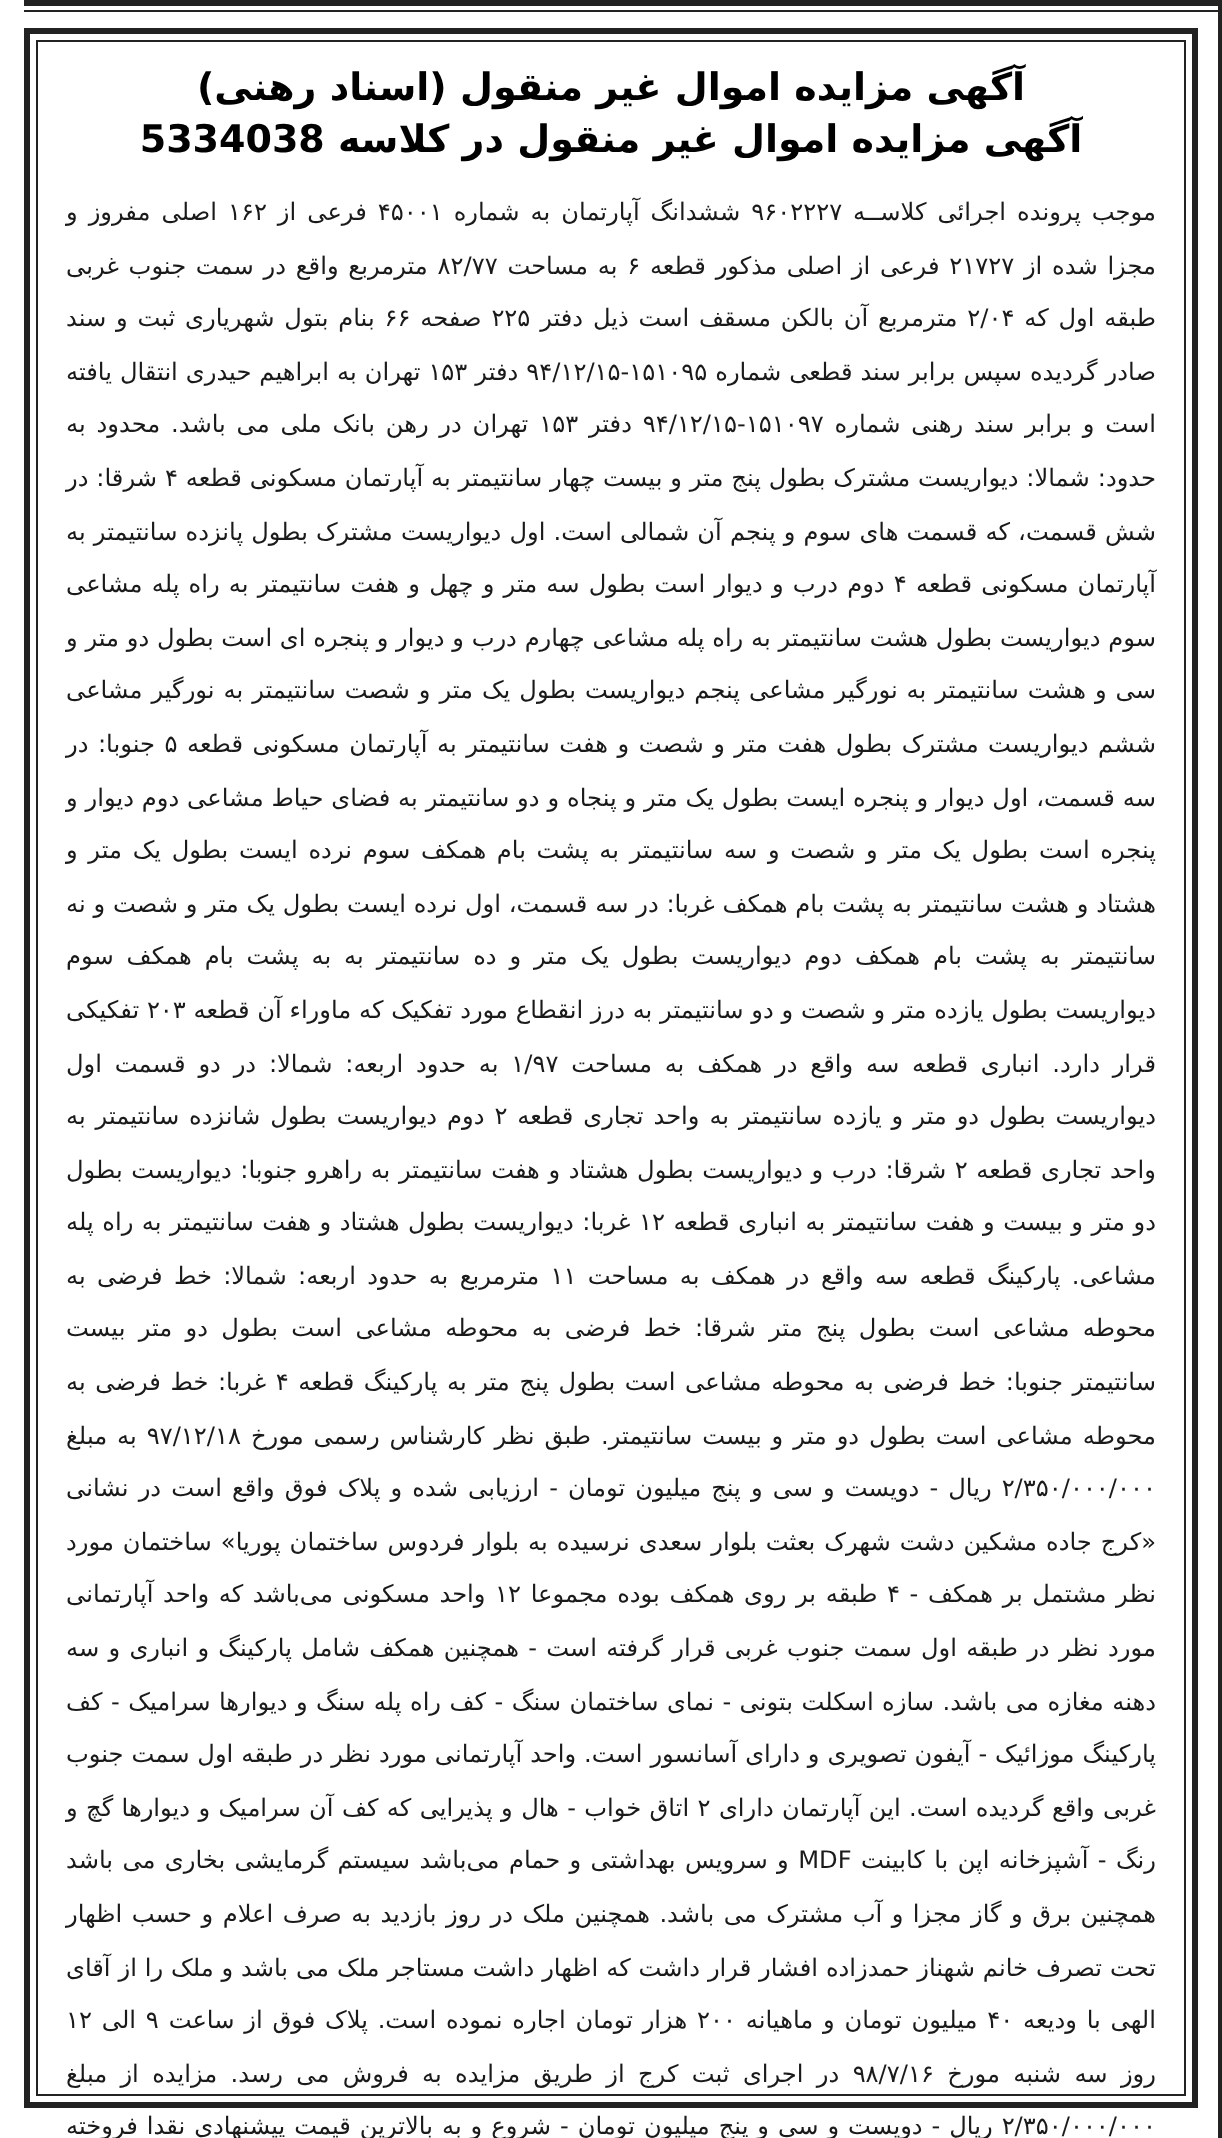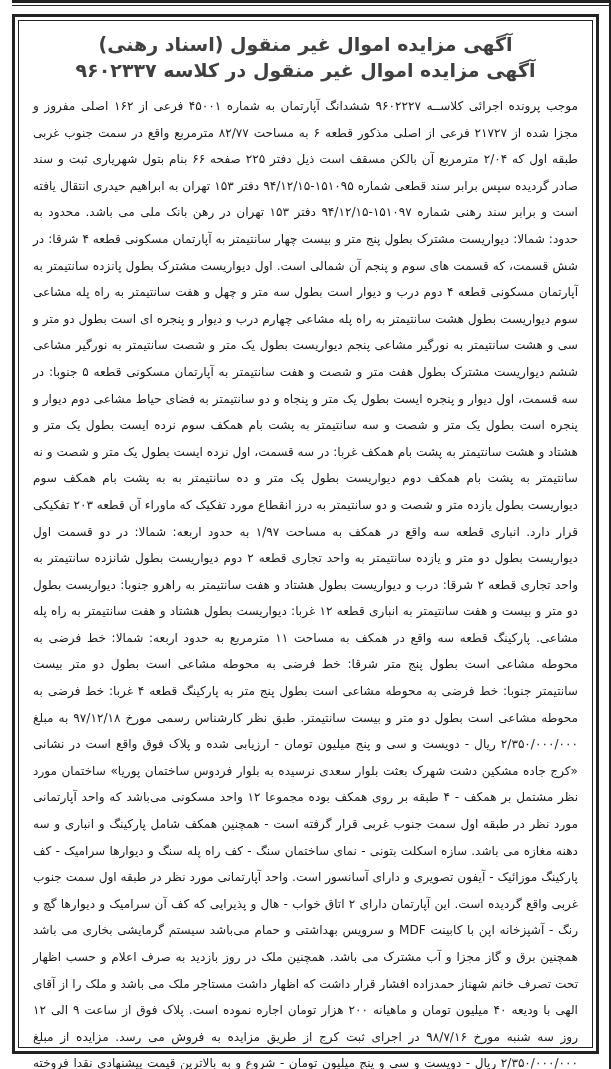--- a/index.html
+++ b/index.html
@@ -58,21 +58,21 @@
       box-sizing: border-box;
       direction: rtl;
       padding: 10px 14px 0 14px;
     }
     .title {
       text-align: center;
       font-weight: bold;
       font-size: 19px;
       line-height: 26px;
       margin: 0;
-      color: #404040;
+      color: #000000;
     }
     .title + .title {
       margin-bottom: 10px;
     }
     .body-text {
       font-size: 12.1px;
       line-height: 26.6px;
       text-align: justify;
       text-align-last: right;
       margin: 0;
@@ -82,16 +82,16 @@
 </head>
 <body>
 
 <div class="top-rule"></div>
 <div class="top-rule-thin"></div>
 <div class="right-rule"></div>
 
 <div class="frame-outer"></div>
 <div class="frame-inner">
   <h1 class="title">آگهی مزایده اموال غیر منقول (اسناد رهنی)</h1>
-  <h2 class="title">آگهی مزایده اموال غیر منقول در کلاسه ۹۶۰۲۳۳۷</h2>
+  <h2 class="title">آگهی مزایده اموال غیر منقول در کلاسه 5334038</h2>
   <p class="body-text">موجب پرونده اجرائی کلاســه ۹۶۰۲۲۲۷ ششدانگ آپارتمان به شماره ۴۵۰۰۱ فرعی از ۱۶۲ اصلی مفروز و مجزا شده از ۲۱۷۲۷ فرعی از اصلی مذکور قطعه ۶ به مساحت ۸۲/۷۷ مترمربع واقع در سمت جنوب غربی طبقه اول که ۲/۰۴ مترمربع آن بالکن مسقف است ذیل دفتر ۲۲۵ صفحه ۶۶ بنام بتول شهریاری ثبت و سند صادر گردیده سپس برابر سند قطعی شماره ۱۵۱۰۹۵-۹۴/۱۲/۱۵ دفتر ۱۵۳ تهران به ابراهیم حیدری انتقال یافته است و برابر سند رهنی شماره ۱۵۱۰۹۷-۹۴/۱۲/۱۵ دفتر ۱۵۳ تهران در رهن بانک ملی می باشد. محدود به حدود: شمالا: دیواریست مشترک بطول پنج متر و بیست چهار سانتیمتر به آپارتمان مسکونی قطعه ۴ شرقا: در شش قسمت، که قسمت های سوم و پنجم آن شمالی است. اول دیواریست مشترک بطول پانزده سانتیمتر به آپارتمان مسکونی قطعه ۴ دوم درب و دیوار است بطول سه متر و چهل و هفت سانتیمتر به راه پله مشاعی سوم دیواریست بطول هشت سانتیمتر به راه پله مشاعی چهارم درب و دیوار و پنجره ای است بطول دو متر و سی و هشت سانتیمتر به نورگیر مشاعی پنجم دیواریست بطول یک متر و شصت سانتیمتر به نورگیر مشاعی ششم دیواریست مشترک بطول هفت متر و شصت و هفت سانتیمتر به آپارتمان مسکونی قطعه ۵ جنوبا: در سه قسمت، اول دیوار و پنجره ایست بطول یک متر و پنجاه و دو سانتیمتر به فضای حیاط مشاعی دوم دیوار و پنجره است بطول یک متر و شصت و سه سانتیمتر به پشت بام همکف سوم نرده ایست بطول یک متر و هشتاد و هشت سانتیمتر به پشت بام همکف غربا: در سه قسمت، اول نرده ایست بطول یک متر و شصت و نه سانتیمتر به پشت بام همکف دوم دیواریست بطول یک متر و ده سانتیمتر به به پشت بام همکف سوم دیواریست بطول یازده متر و شصت و دو سانتیمتر به درز انقطاع مورد تفکیک که ماوراء آن قطعه ۲۰۳ تفکیکی قرار دارد. انباری قطعه سه واقع در همکف به مساحت ۱/۹۷ به حدود اربعه: شمالا: در دو قسمت اول دیواریست بطول دو متر و یازده سانتیمتر به واحد تجاری قطعه ۲ دوم دیواریست بطول شانزده سانتیمتر به واحد تجاری قطعه ۲ شرقا: درب و دیواریست بطول هشتاد و هفت سانتیمتر به راهرو جنوبا: دیواریست بطول دو متر و بیست و هفت سانتیمتر به انباری قطعه ۱۲ غربا: دیواریست بطول هشتاد و هفت سانتیمتر به راه پله مشاعی. پارکینگ قطعه سه واقع در همکف به مساحت ۱۱ مترمربع به حدود اربعه: شمالا: خط فرضی به محوطه مشاعی است بطول پنج متر شرقا: خط فرضی به محوطه مشاعی است بطول دو متر بیست سانتیمتر جنوبا: خط فرضی به محوطه مشاعی است بطول پنج متر به پارکینگ قطعه ۴ غربا: خط فرضی به محوطه مشاعی است بطول دو متر و بیست سانتیمتر. طبق نظر کارشناس رسمی مورخ ۹۷/۱۲/۱۸ به مبلغ ۲/۳۵۰/۰۰۰/۰۰۰ ریال - دویست و سی و پنج میلیون تومان - ارزیابی شده و پلاک فوق واقع است در نشانی «کرج جاده مشکین دشت شهرک بعثت بلوار سعدی نرسیده به بلوار فردوس ساختمان پوریا» ساختمان مورد نظر مشتمل بر همکف - ۴ طبقه بر روی همکف بوده مجموعا ۱۲ واحد مسکونی می‌باشد که واحد آپارتمانی مورد نظر در طبقه اول سمت جنوب غربی قرار گرفته است - همچنین همکف شامل پارکینگ و انباری و سه دهنه مغازه می باشد. سازه اسکلت بتونی - نمای ساختمان سنگ - کف راه پله سنگ و دیوارها سرامیک - کف پارکینگ موزائیک - آیفون تصویری و دارای آسانسور است. واحد آپارتمانی مورد نظر در طبقه اول سمت جنوب غربی واقع گردیده است. این آپارتمان دارای ۲ اتاق خواب - هال و پذیرایی که کف آن سرامیک و دیوارها گچ و رنگ - آشپزخانه اپن با کابینت MDF و سرویس بهداشتی و حمام می‌باشد سیستم گرمایشی بخاری می باشد همچنین برق و گاز مجزا و آب مشترک می باشد. همچنین ملک در روز بازدید به صرف اعلام و حسب اظهار تحت تصرف خانم شهناز حمدزاده افشار قرار داشت که اظهار داشت مستاجر ملک می باشد و ملک را از آقای الهی با ودیعه ۴۰ میلیون تومان و ماهیانه ۲۰۰ هزار تومان اجاره نموده است. پلاک فوق از ساعت ۹ الی ۱۲ روز سه شنبه مورخ ۹۸/۷/۱۶ در اجرای ثبت کرج از طریق مزایده به فروش می رسد. مزایده از مبلغ ۲/۳۵۰/۰۰۰/۰۰۰ ریال - دویست و سی و پنج میلیون تومان - شروع و به بالاترین قیمت پیشنهادی نقدا فروخته می شود. لازم به ذکر است پرداخت بدهی های مربوط به آب، برق، گاز اعم از حق انشعاب و یا حق اشتراک و مصرف در صورتی که مورد مزایده دارای آنها باشد و نیز بدهی های مالیاتی و عوارض شهرداری و غیره تا تاریخ مزایده اعم از اینکه رقم قبلی آن معلوم شده یا نشده باشد به عهده برنده مزایده است و نیز در صورت وجود مازاد، وجوه پرداختی بابت هزینه های فوق از محل مازاد به برنده مزایده مسترد خواهد شد و نیم عشر و حق مزایده نقدا وصول می شود. ضمنا چنانچه روز مزایده تعطیل رسمی گردد، مزایده روز اداری بعد از تعطیلی در همان ساعت و مکان مقرر برگزار خواهد شد. برابر اعلام بستانکار ملک تا تاریخ ۹۹/۴/۲۱ تحت پوشش بیمه البرز می باشد. ۹۸/۹۸۹۷/ ف م/الف</p>
 
 </div>
 
 </body></html>

